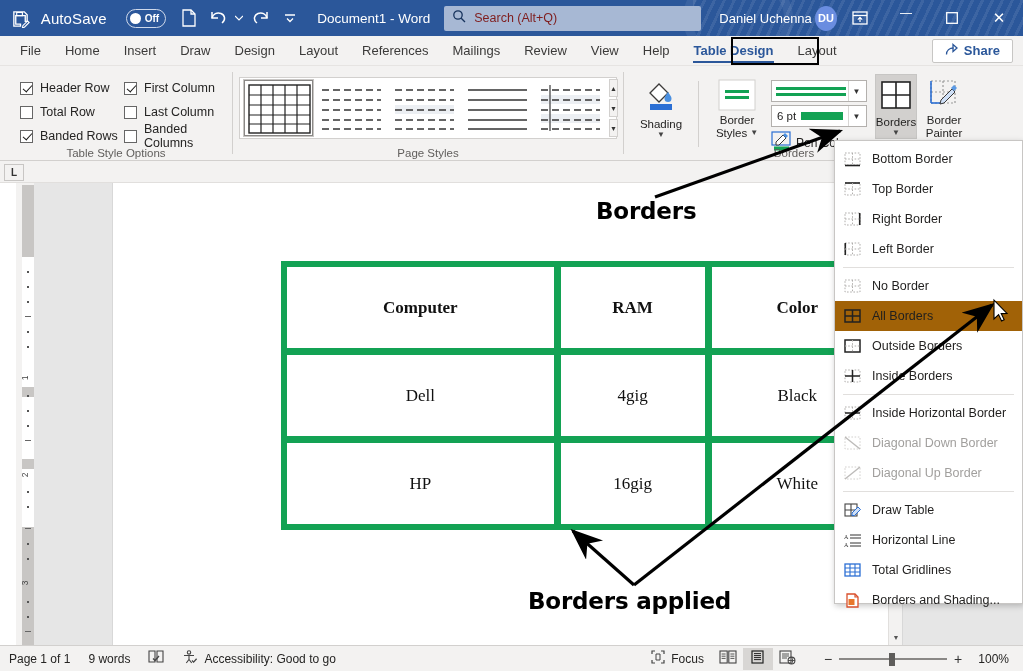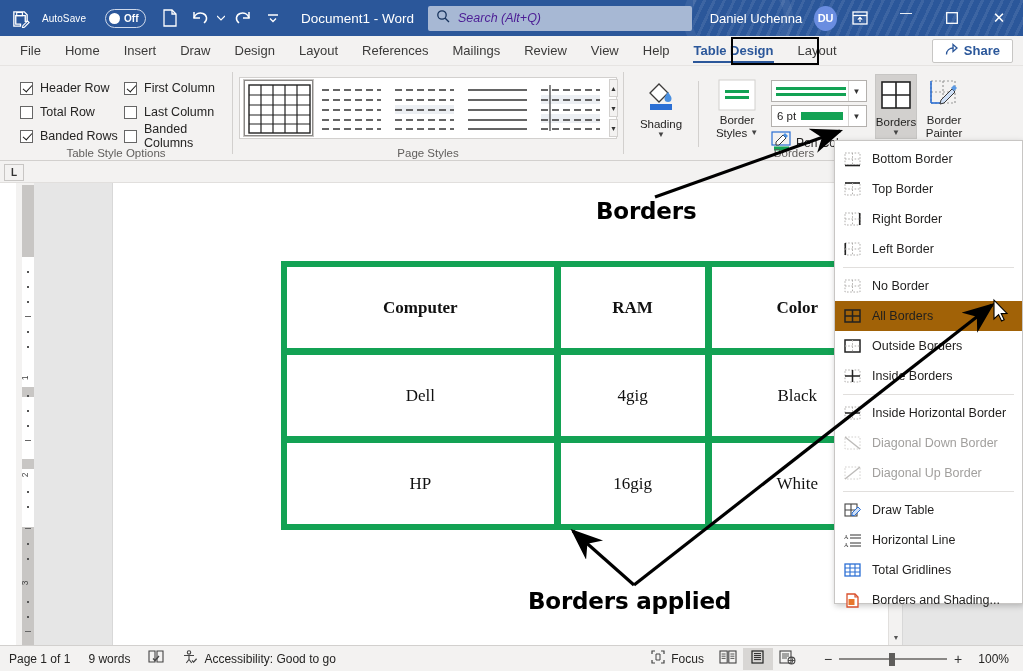--- a/index.html
+++ b/index.html
@@ -27,42 +27,42 @@
     position: absolute; right: 230px; top: -30px; width: 110px; height: 96px;
     border-radius: 50%;
     border: 9px solid rgba(255,255,255,.07);
     pointer-events: none;
   }
   .tb-icon {
     display: flex; align-items: center; justify-content: center;
     height: 36px; color: #fff;
   }
   .tb-save { width: 46px; }
-  .autosave-label { font-size: 10px; color: #fff; margin-right: 19px; letter-spacing: .1px; }
+  .autosave-label { font-size: 15px; color: #fff; margin-right: 19px; letter-spacing: .1px; }
   .toggle {
     width: 44px; height: 19px; border-radius: 10px;
     border: 1px solid #cfd9ea; background: #2b579a;
     display: flex; align-items: center; padding: 0 3px; gap: 4px;
   }
   .toggle .knob { width: 11px; height: 11px; border-radius: 50%; background: #fff; }
   .toggle .tg-text { font-size: 10px; color: #fff; font-weight: bold; }
   .tb-btn { width: 30px; height: 28px; display:flex; align-items:center; justify-content:center; }
   .tb-btn.wide { width: 36px; }
   .doc-title { font-size: 13.5px; color: #fff; margin: 0 14px 0 14px; white-space: nowrap; }
   .searchbox {
     width: 288px; height: 25px; background: #a7b8d4; border-radius: 2px;
     display: flex; align-items: center; padding: 0 8px; gap: 8px;
     color: #1b3a6b; position: relative; z-index: 3;
   }
-  .searchbox .sb-text { font-size: 12.5px; color: #4c1d95; font-style: italic; }
+  .searchbox .sb-text { font-size: 12.5px; color: #7f1d1d; }
   .user-name { font-size: 13px; color: #fff; margin-left: 18px; white-space: nowrap; position: relative; z-index: 3;}
   .avatar {
     width: 25px; height: 25px; border-radius: 50%; background: #6a8de0;
     color: #fff; font-size: 11px; font-weight: bold;
-    display:flex; align-items:center; justify-content:center; margin-left: 12px;
+    display:flex; align-items:center; justify-content:center; margin-left: 3px;
     position: relative; z-index: 3;
   }
   .winctl { display: flex; align-items: center; margin-left: auto; position: relative; z-index: 3;}
   .winctl div { width: 46px; height: 36px; display:flex; align-items:center; justify-content:center; font-size: 13px; }
   .winctl .close { width: 48px; }
 
   
   .tabsrow {
     position: absolute; left: 0; top: 36px; width: 1023px; height: 30px;
     background: #f3f2f1; display: flex; align-items: center; padding-left: 8px;

